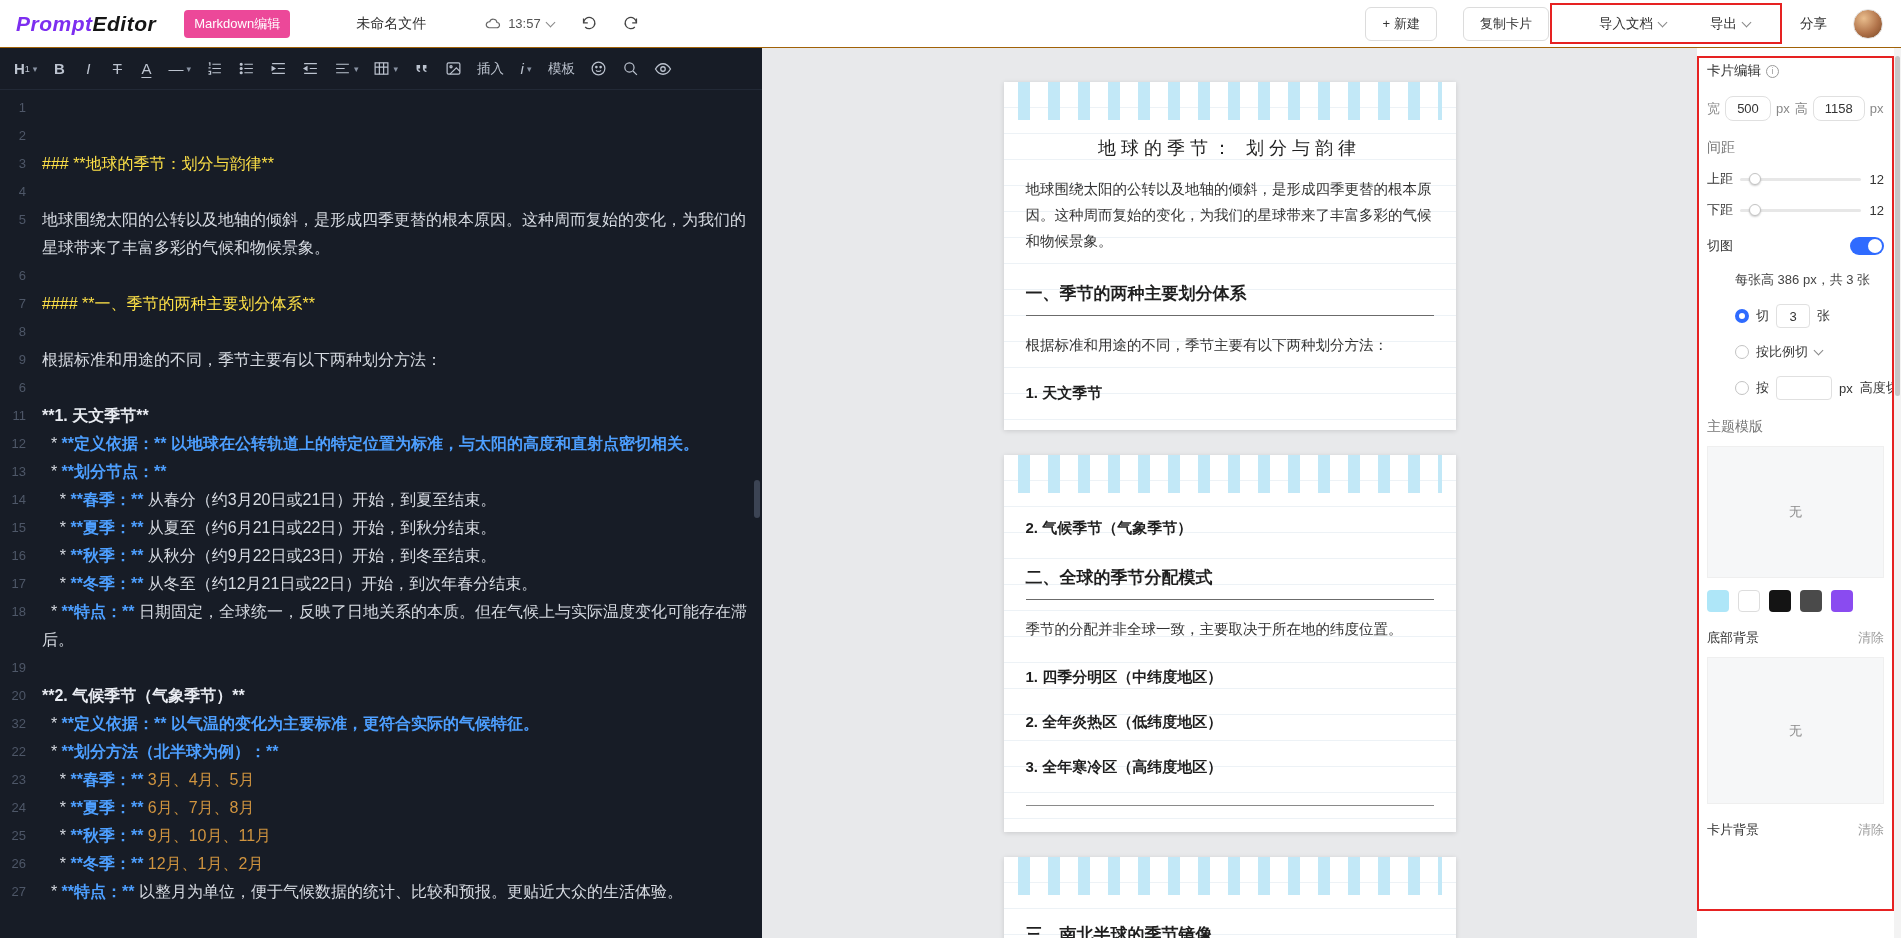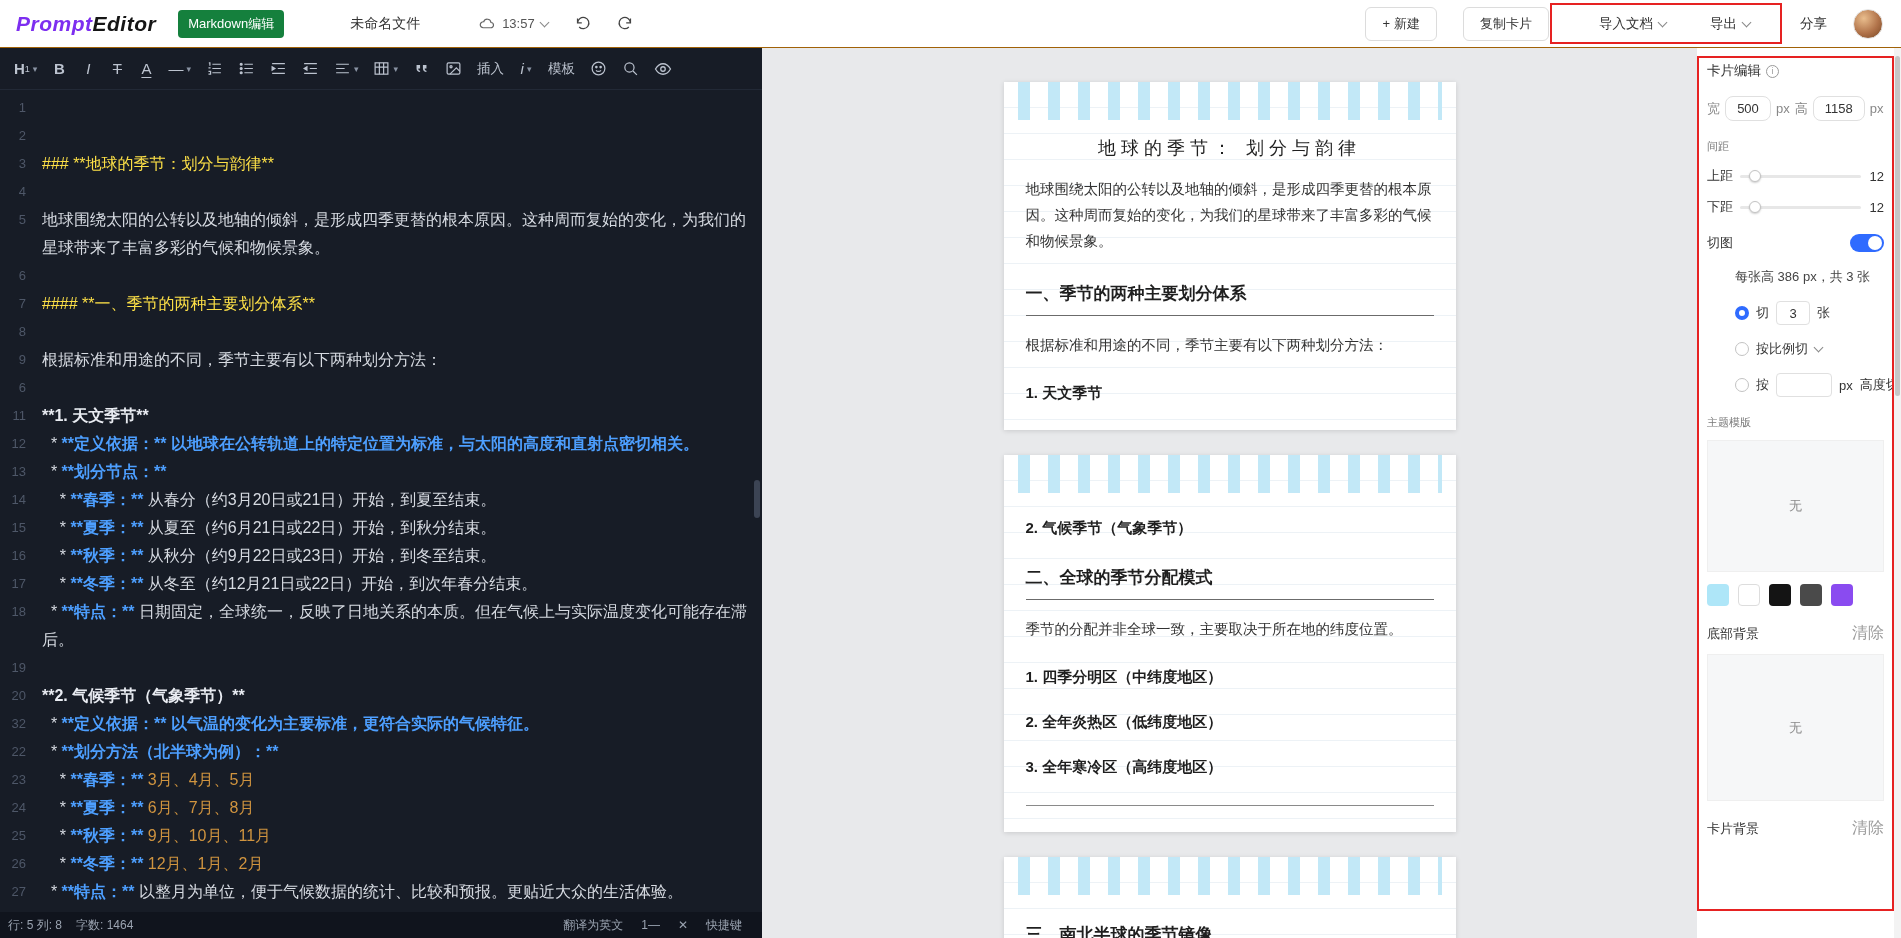--- a/index.html
+++ b/index.html
@@ -4,21 +4,21 @@
 <style>
   * { margin:0; padding:0; box-sizing:border-box; }
   html,body { width:1901px; height:938px; overflow:hidden; font-family:"Liberation Sans","DejaVu Sans",sans-serif; background:#fff; }
   .app { position:relative; width:1901px; height:938px; overflow:hidden; }
 
   
   .topbar { height:48px; display:flex; align-items:center; padding:0 16px; background:#fff; border-bottom:1px solid #a16207; position:relative; z-index:5; }
   .logo { font-size:21px; font-weight:900; font-style:italic; letter-spacing:.5px; white-space:nowrap; }
   .logo .p1 { color:#7d2ef0; }
   .logo .p2 { color:#151515; }
-  .mode-badge { margin-left:22px; background:#15803d; color:#fff; font-size:13px; padding:5px 10px; border-radius:4px; white-space:nowrap; }
+  .mode-badge { margin-left:28px; background:#ec4899; color:#fff; font-size:13px; padding:5px 10px; border-radius:4px; white-space:nowrap; }
   .file-name { margin-left:66px; font-size:14px; color:#333; white-space:nowrap; }
   .sync { margin-left:58px; display:flex; align-items:center; gap:6px; color:#555; font-size:13px; }
   .chev { width:7px; height:7px; border-right:1.5px solid #888; border-bottom:1.5px solid #888; transform:rotate(45deg); margin-top:-3px; display:inline-block; }
   .histbtn { margin-left:26px; display:flex; align-items:center; cursor:pointer; }
   .histbtn:first-of-type { margin-left:62px; }
   .tb-right { margin-left:auto; display:flex; align-items:center; gap:26px; padding-right:2px; }
   .btn { border:1px solid #dcdcdc; border-radius:6px; padding:7px 16px; font-size:13px; color:#333; display:flex; align-items:center; gap:4px; background:#fff; white-space:nowrap; cursor:pointer; }
   .txtbtn { font-size:13.5px; color:#333; display:flex; align-items:center; gap:6px; white-space:nowrap; cursor:pointer; }
   .imp-exp { display:flex; align-items:center; gap:44px; padding:0 24px; }
   .avatar { width:30px; height:30px; border-radius:50%; background:radial-gradient(circle at 35% 30%, #e9bd8d, #b1734a 55%, #7c4a26 95%); border:1px solid #e5e5e5; }
@@ -65,42 +65,42 @@
   .c-hr { border-top:1px solid #8a8a8a; margin-top:28px; }
 
   
   .side-panel { width:197px; background:#fff; padding:14px 10px 10px; font-size:13px; color:#333; overflow:hidden; position:relative; }
   .sp-row { display:flex; align-items:center; }
   .sp-title { font-size:13.5px; color:#333; display:flex; align-items:center; gap:5px; }
   .info-i { width:13px; height:13px; border:1px solid #9a9a9a; border-radius:50%; color:#9a9a9a; font-size:9px; display:inline-flex; align-items:center; justify-content:center; font-style:normal; }
   .size-row { margin-top:16px; gap:5px; white-space:nowrap; color:#888; }
   .size-row input { width:46px; height:25px; border:1px solid #e0e0e0; border-radius:8px; text-align:center; font-size:13px; color:#333; }
   .size-row input.h { width:52px; }
-  .sec-label { color:#777; font-size:11px; margin-top:18px; }
+  .sec-label { color:#777; font-size:14px; margin-top:18px; }
   .slider-row { margin-top:13px; gap:7px; }
   .slider-row .s-label { flex-shrink:0; }
   .track { flex:1; height:3px; background:#e7e7e7; border-radius:2px; position:relative; cursor:pointer; }
   .knob { position:absolute; left:12%; top:50%; transform:translate(-50%,-50%); width:12px; height:12px; background:#fff; border:1px solid #c4c4c4; border-radius:50%; box-shadow:0 1px 2px rgba(0,0,0,.2); }
   .s-val { flex-shrink:0; width:16px; text-align:right; color:#333; }
   .toggle-row { margin-top:18px; justify-content:space-between; }
   .toggle { width:34px; height:18px; border-radius:9px; background:#2f6bff; position:relative; cursor:pointer; flex-shrink:0; }
   .toggle .tknob { position:absolute; right:2px; top:2px; width:14px; height:14px; border-radius:50%; background:#fff; }
   .slice-info { margin-top:16px; padding-left:28px; color:#444; white-space:nowrap; }
   .radio-row { margin-top:15px; padding-left:28px; gap:7px; white-space:nowrap; }
   .radio { width:14px; height:14px; border-radius:50%; border:1px solid #c3c3c3; flex-shrink:0; cursor:pointer; background:#fff; }
   .radio.sel { border:4px solid #2f6bff; }
   .radio-row input { width:34px; height:24px; border:1px solid #e0e0e0; border-radius:4px; text-align:center; font-size:13px; color:#333; }
   .radio-row input.wide { width:56px; }
   .theme-box { margin-top:10px; height:132px; background:#f6f7f8; border:1px solid #efefef; display:flex; align-items:center; justify-content:center; color:#8a8a8a; }
   .theme-box.b2 { height:147px; }
   .swatches { margin-top:12px; display:flex; gap:9px; }
   .swatch { width:22px; height:22px; border-radius:4px; cursor:pointer; }
   .swatch-white { border:1px solid #ddd; }
   .bg-row { margin-top:17px; justify-content:space-between; }
-  .clear-link { color:#9c9c9c; font-size:16px; cursor:pointer; }
+  .clear-link { color:#9c9c9c; font-size:13px; cursor:pointer; }
 
   
   .win-scroll { width:7px; background:#f3f3f3; position:relative; }
   .win-scroll .wthumb { position:absolute; top:8px; left:1px; width:5px; height:340px; background:#c6c6c6; border-radius:3px; }
 
   
   .red-box { position:absolute; border:2px solid #e62222; pointer-events:none; z-index:50; }
   .red-box.rb-top { left:1550px; top:3px; width:232px; height:41px; }
   .red-box.rb-panel { left:1697px; top:56px; width:197px; height:855px; }
 </style>
@@ -365,32 +365,20 @@
               <span class="lc"><span class="seg-t">    * </span><span class="seg-s">**冬季：**</span><span class="seg-o"> 12月、1月、2月</span></span>
             </div>
             <div class="ed-line">
               <span class="gut">27</span>
               <span class="lc"><span class="seg-t">  * </span><span class="seg-s">**特点：**</span><span class="seg-t"> 以整月为单位，便于气候数据的统计、比较和预报。更贴近大众的生活体验。</span></span>
             </div>
           </div>
       </div>
       <div class="ed-scrollthumb"></div>
 
-      <div class="ed-status">
-        <div class="st-left">
-          <span>行: 5  列: 8</span>
-          <span>字数: 1464</span>
-        </div>
-        <div class="st-right">
-          <span>翻译为英文</span>
-          <span>1—</span>
-          <span>✕</span>
-          <span>快捷键</span>
-        </div>
-      </div>
     </div>
 
     <div class="preview-pane" id="cards">
         <div class="card">
           <div class="spiral"></div>
           <div class="card-body">
             <div class="c-title">地球的季节： 划分与韵律</div>
             <div class="c-p">地球围绕太阳的公转以及地轴的倾斜，是形成四季更替的根本原因。这种周而复始的变化，为我们的星球带来了丰富多彩的气候和物候景象。</div>
             <div class="c-h2">一、季节的两种主要划分体系</div>
             <div class="c-p">根据标准和用途的不同，季节主要有以下两种划分方法：</div>

